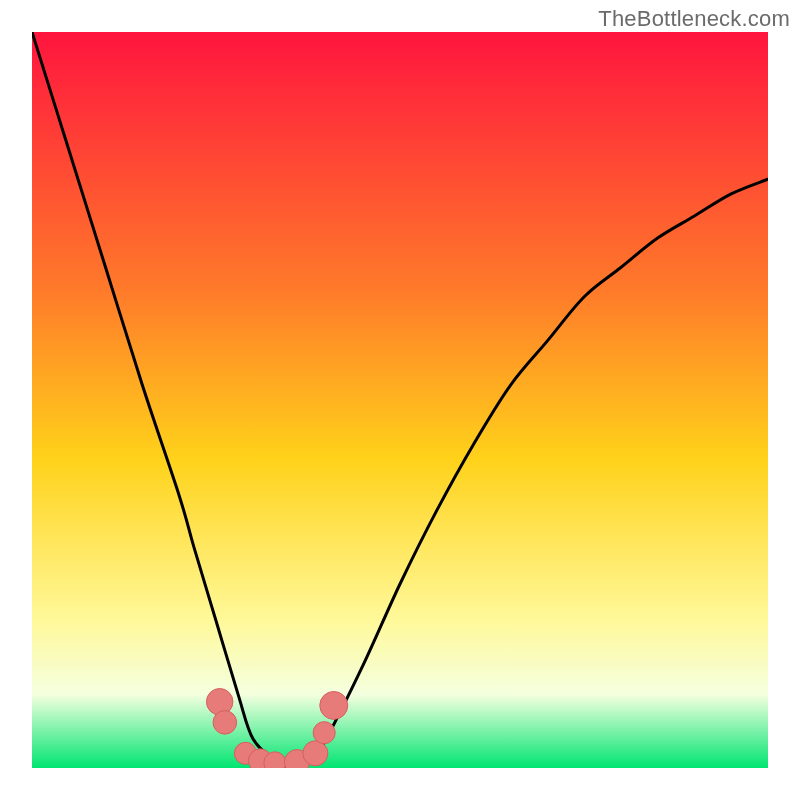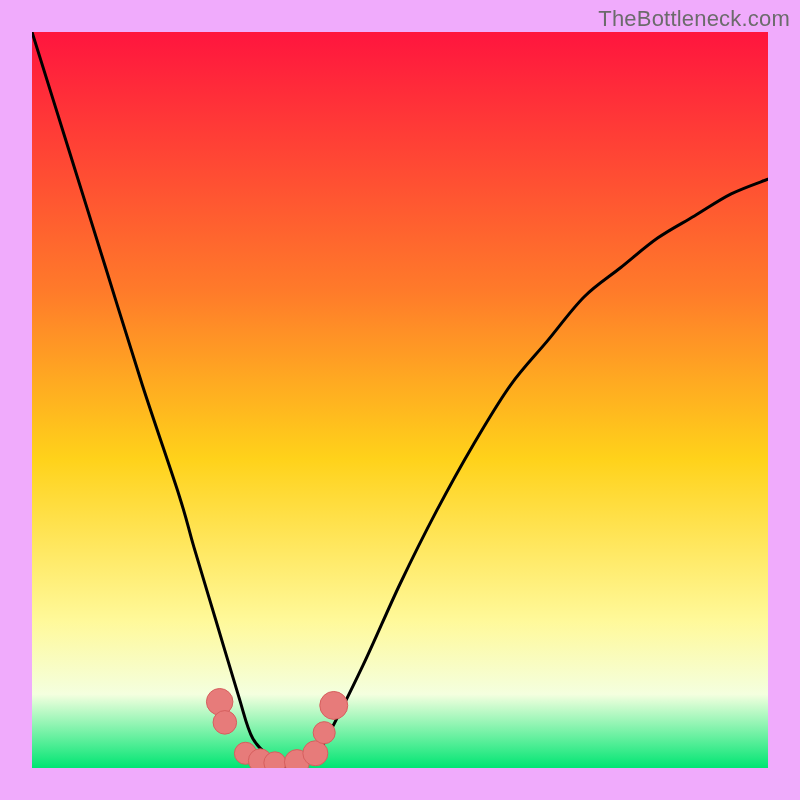--- a/index.html
+++ b/index.html
@@ -10,21 +10,21 @@
     overflow: hidden;
     background: #000;
     font-family: Arial, Helvetica, sans-serif;
   }
   .frame {
     position: absolute;
     left: 0;
     top: 0;
     width: 800px;
     height: 800px;
-    background: #f0abfc;
+    background: #ffffff;
   }
   .plot {
     position: absolute;
     left: 32px;
     top: 32px;
     width: 736px;
     height: 736px;
     overflow: hidden;
   }
   .attribution {

